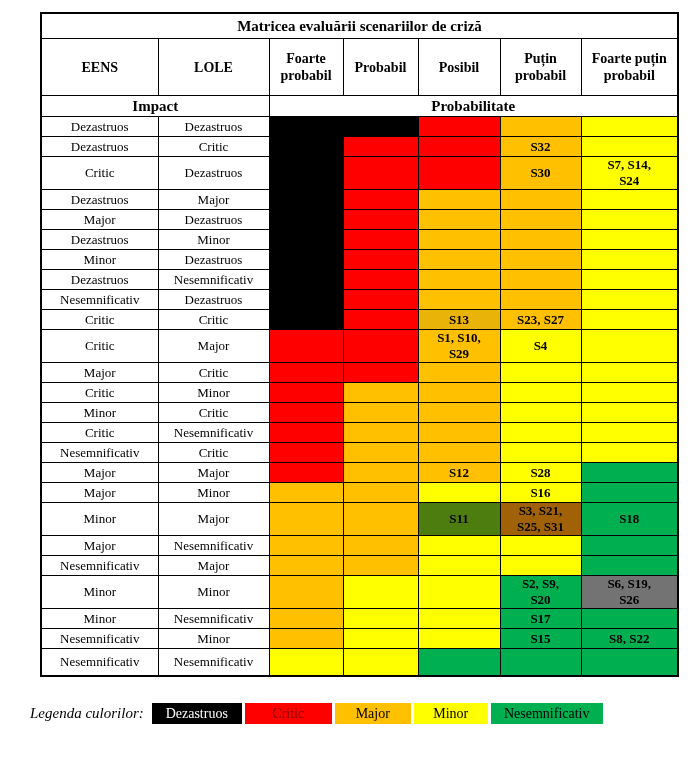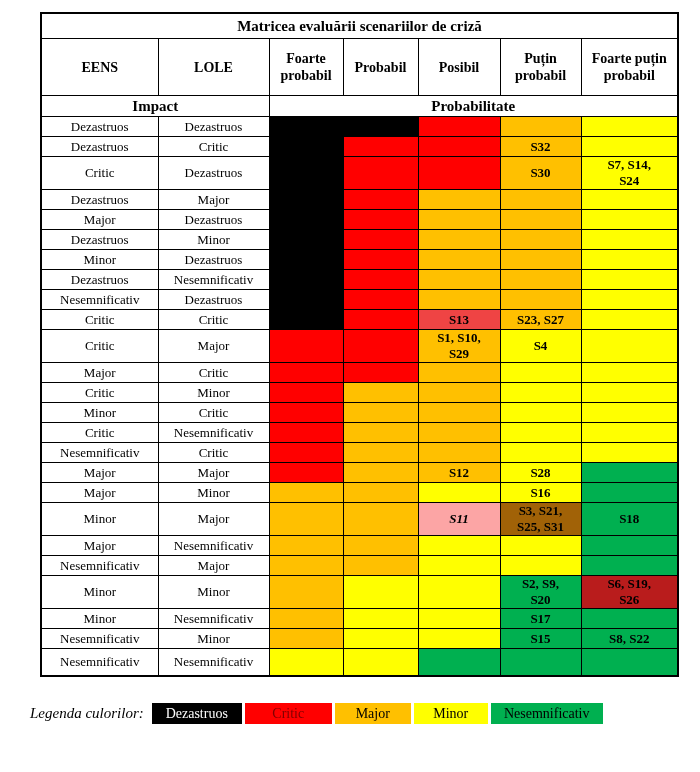--- a/index.html
+++ b/index.html
@@ -136,21 +136,21 @@
           <td class="risk-cell" style="background: rgb(255, 0, 0);"></td>
           <td class="risk-cell" style="background: rgb(255, 192, 0);"></td>
           <td class="risk-cell" style="background: rgb(255, 192, 0);"></td>
           <td class="risk-cell" style="background: rgb(255, 255, 0);"></td>
         </tr>
         <tr>
           <td class="impact-cell">Critic</td>
           <td class="impact-cell">Critic</td>
           <td class="risk-cell" style="background: rgb(0, 0, 0);"></td>
           <td class="risk-cell" style="background: rgb(255, 0, 0);"></td>
-          <td class="risk-cell" style="background: #ef4444;">S13</td>
+          <td class="risk-cell" style="background: #eab308;">S13</td>
           <td class="risk-cell" style="background: rgb(255, 192, 0);">S23, S27</td>
           <td class="risk-cell" style="background: rgb(255, 255, 0);"></td>
         </tr>
         <tr>
           <td class="impact-cell">Critic</td>
           <td class="impact-cell">Major</td>
           <td class="risk-cell" style="background: rgb(255, 0, 0);"></td>
           <td class="risk-cell" style="background: rgb(255, 0, 0);"></td>
           <td class="risk-cell" style="background: rgb(255, 192, 0);">S1, S10, S29</td>
           <td class="risk-cell" style="background: rgb(255, 255, 0);">S4</td>
@@ -217,21 +217,21 @@
           <td class="risk-cell" style="background: rgb(255, 192, 0);"></td>
           <td class="risk-cell" style="background: rgb(255, 255, 0);"></td>
           <td class="risk-cell" style="background: rgb(255, 255, 0);">S16</td>
           <td class="risk-cell" style="background: rgb(0, 176, 80);"></td>
         </tr>
         <tr>
           <td class="impact-cell">Minor</td>
           <td class="impact-cell">Major</td>
           <td class="risk-cell" style="background: rgb(255, 192, 0);"></td>
           <td class="risk-cell" style="background: rgb(255, 192, 0);"></td>
-          <td class="risk-cell" style="background: #fca5a5; font-style: italic;">S11</td>
+          <td class="risk-cell" style="background: #4d7c0f;">S11</td>
           <td class="risk-cell" style="background: #a16207;">S3, S21, S25, S31</td>
           <td class="risk-cell" style="background: rgb(0, 176, 80);">S18</td>
         </tr>
         <tr>
           <td class="impact-cell">Major</td>
           <td class="impact-cell">Nesemnificativ</td>
           <td class="risk-cell" style="background: rgb(255, 192, 0);"></td>
           <td class="risk-cell" style="background: rgb(255, 192, 0);"></td>
           <td class="risk-cell" style="background: rgb(255, 255, 0);"></td>
           <td class="risk-cell" style="background: rgb(255, 255, 0);"></td>
@@ -246,21 +246,21 @@
           <td class="risk-cell" style="background: rgb(255, 255, 0);"></td>
           <td class="risk-cell" style="background: rgb(0, 176, 80);"></td>
         </tr>
         <tr>
           <td class="impact-cell">Minor</td>
           <td class="impact-cell">Minor</td>
           <td class="risk-cell" style="background: rgb(255, 192, 0);"></td>
           <td class="risk-cell" style="background: rgb(255, 255, 0);"></td>
           <td class="risk-cell" style="background: rgb(255, 255, 0);"></td>
           <td class="risk-cell" style="background: rgb(0, 176, 80);">S2, S9, S20</td>
-          <td class="risk-cell" style="background: #b91c1c;">S6, S19, S26</td>
+          <td class="risk-cell" style="background: #737373;">S6, S19, S26</td>
         </tr>
         <tr>
           <td class="impact-cell">Minor</td>
           <td class="impact-cell">Nesemnificativ</td>
           <td class="risk-cell" style="background: rgb(255, 192, 0);"></td>
           <td class="risk-cell" style="background: rgb(255, 255, 0);"></td>
           <td class="risk-cell" style="background: rgb(255, 255, 0);"></td>
           <td class="risk-cell" style="background: rgb(0, 176, 80);">S17</td>
           <td class="risk-cell" style="background: rgb(0, 176, 80);"></td>
         </tr>

